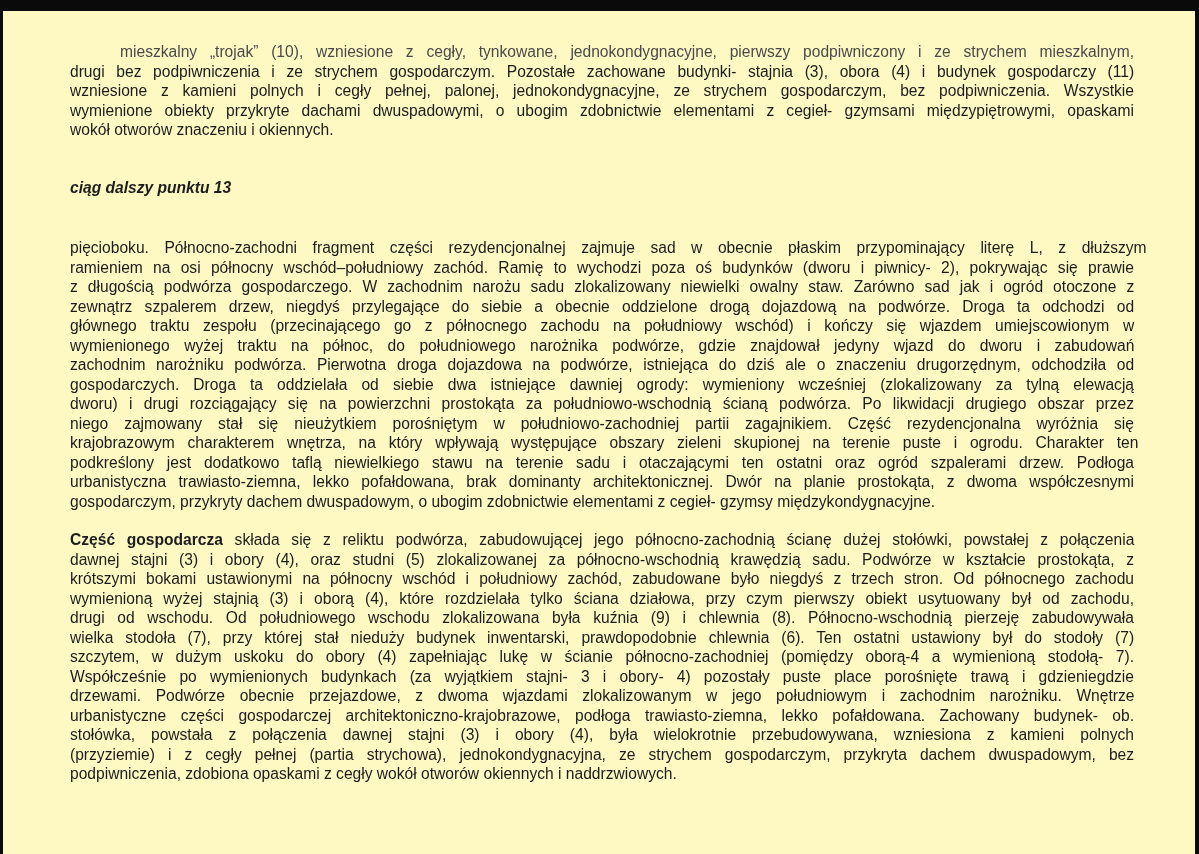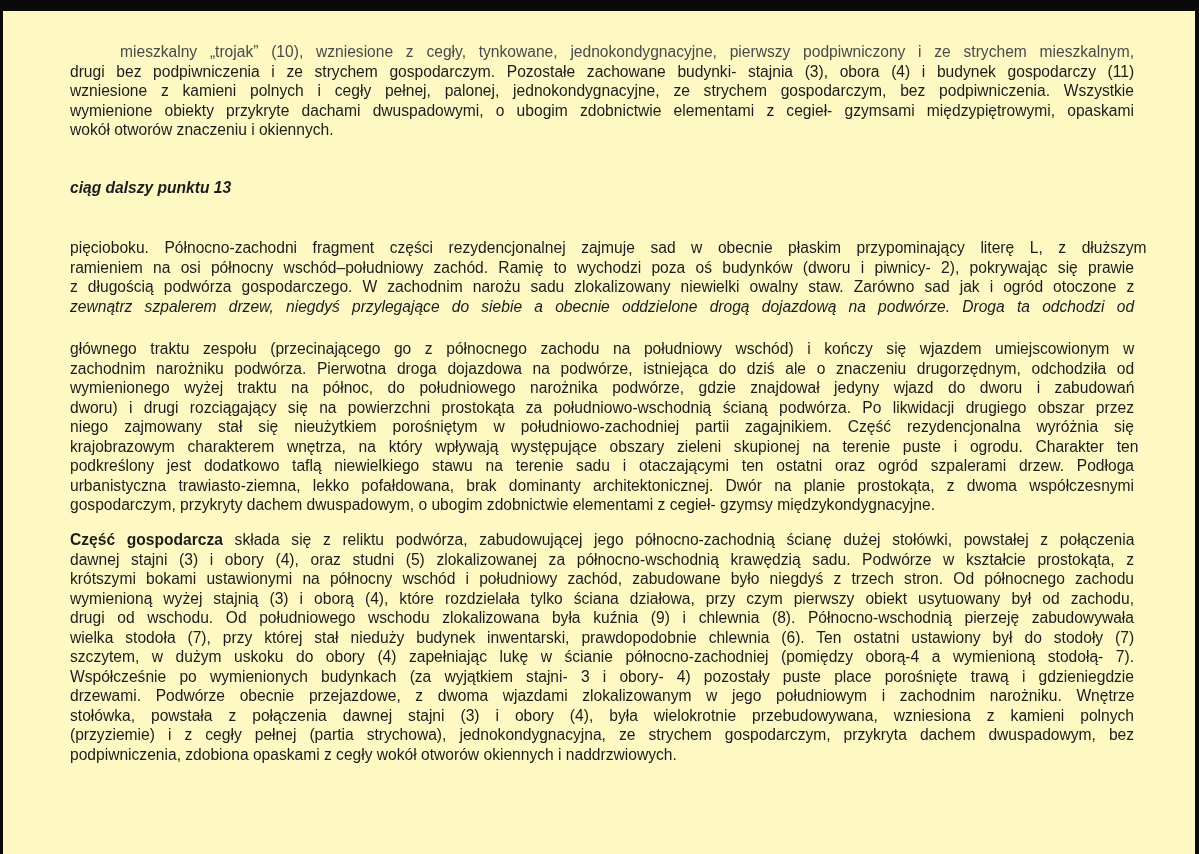--- a/index.html
+++ b/index.html
@@ -60,40 +60,42 @@
     <span class="line" style="word-spacing: 7.84615px; display: block;">wymienione obiekty przykryte dachami dwuspadowymi, o ubogim zdobnictwie elementami z cegieł- gzymsami międzypiętrowymi, opaskami</span>
     <span class="line last" style="display: block;">wokół otworów znaczeniu i okiennych.</span>
   </div>
 
   <div class="heading">ciąg dalszy punktu 13</div>
 
   <div class="text-block p2">
     <span class="line" style="word-spacing: 11.2143px; display: block;">pięcioboku. Północno-zachodni fragment części rezydencjonalnej zajmuje sad w obecnie płaskim przypominający literę L, z dłuższym</span>
     <span class="line" style="word-spacing: 5.94444px; display: block;">ramieniem na osi północny wschód–południowy zachód. Ramię to wychodzi poza oś budynków (dworu i piwnicy- 2), pokrywając się prawie</span>
     <span class="line" style="word-spacing: 5.72222px; display: block;">z długością podwórza gospodarczego. W zachodnim narożu sadu zlokalizowany niewielki owalny staw. Zarówno sad jak i ogród otoczone z</span>
-    <span class="line" style="word-spacing: 7.88235px; display: block; font-style: italic;">zewnątrz szpalerem drzew, niegdyś przylegające do siebie a obecnie oddzielone drogą dojazdową na podwórze. Droga ta odchodzi od</span>
-    <span class="line" style="word-spacing: 9.25px; display: block; margin-top: 23px;">głównego traktu zespołu (przecinającego go z północnego zachodu na południowy wschód) i kończy się wjazdem umiejscowionym w</span>
+    <span class="line" style="word-spacing: 7.88235px; display: block;">zewnątrz szpalerem drzew, niegdyś przylegające do siebie a obecnie oddzielone drogą dojazdową na podwórze. Droga ta odchodzi od</span>
+    <span class="line" style="word-spacing: 9.25px; display: block;">głównego traktu zespołu (przecinającego go z północnego zachodu na południowy wschód) i kończy się wjazdem umiejscowionym w</span>
+    <span class="line" style="word-spacing: 10.125px; display: block;">wymienionego wyżej traktu na północ, do południowego narożnika podwórze, gdzie znajdował jedyny wjazd do dworu i zabudowań</span>
     <span class="line" style="word-spacing: 6.3125px; display: block;">zachodnim narożniku podwórza. Pierwotna droga dojazdowa na podwórze, istniejąca do dziś ale o znaczeniu drugorzędnym, odchodziła od</span>
-    <span class="line" style="word-spacing: 10.125px; display: block;">wymienionego wyżej traktu na północ, do południowego narożnika podwórze, gdzie znajdował jedyny wjazd do dworu i zabudowań</span>
+    <span class="line" style="word-spacing: 9.8px; display: block;">gospodarczych. Droga ta oddzielała od siebie dwa istniejące dawniej ogrody: wymieniony wcześniej (zlokalizowany za tylną elewacją</span>
     <span class="line" style="word-spacing: 6.22222px; display: block;">dworu)  i  drugi rozciągający się na powierzchni prostokąta za południowo-wschodnią ścianą podwórza. Po likwidacji drugiego obszar przez</span>
     <span class="line" style="word-spacing: 11.6154px; display: block;">niego zajmowany stał się nieużytkiem porośniętym w południowo-zachodniej partii zagajnikiem. Część rezydencjonalna wyróżnia się</span>
     <span class="line" style="word-spacing: 8.375px; display: block;">krajobrazowym charakterem wnętrza, na który wpływają występujące obszary zieleni skupionej na terenie puste i ogrodu. Charakter ten</span>
     <span class="line" style="word-spacing: 8.41176px; display: block;">podkreślony jest dodatkowo taflą niewielkiego stawu na terenie sadu i otaczającymi ten ostatni oraz ogród szpalerami drzew. Podłoga</span>
     <span class="line" style="word-spacing: 7.84615px; display: block;">urbanistyczna trawiasto-ziemna, lekko pofałdowana, brak dominanty architektonicznej. Dwór na planie prostokąta, z dwoma współczesnymi</span>
     <span class="line last" style="display: block;">gospodarczym, przykryty dachem dwuspadowym, o ubogim zdobnictwie elementami z cegieł- gzymsy międzykondygnacyjne.</span>
   </div>
 
   <div class="text-block p3">
     <span class="line" style="word-spacing: 7.33333px; display: block;"><span class="bold-lead">Część gospodarcza</span><span> składa się z reliktu podwórza, zabudowującej jego północno-zachodnią ścianę dużej stołówki, powstałej z połączenia</span></span>
     <span class="line" style="word-spacing: 7.27778px; display: block;">dawnej stajni (3) i obory (4), oraz studni (5) zlokalizowanej za północno-wschodnią krawędzią sadu. Podwórze w kształcie prostokąta, z</span>
     <span class="line" style="word-spacing: 5.82353px; display: block;">krótszymi bokami ustawionymi na północny wschód i południowy zachód, zabudowane było niegdyś z trzech stron. Od północnego zachodu</span>
     <span class="line" style="word-spacing: 6.68421px; display: block;">wymienioną wyżej stajnią (3) i oborą (4), które rozdzielała tylko ściana działowa, przy czym pierwszy obiekt usytuowany był od zachodu,</span>
     <span class="line" style="word-spacing: 8.26667px; display: block;">drugi od wschodu. Od południowego wschodu zlokalizowana była kuźnia (9) i chlewnia (8). Północno-wschodnią pierzeję zabudowywała</span>
     <span class="line" style="word-spacing: 7.61111px; display: block;">wielka stodoła (7), przy której stał nieduży budynek inwentarski, prawdopodobnie chlewnia (6). Ten ostatni ustawiony był do stodoły (7)</span>
     <span class="line" style="word-spacing: 7.72222px; display: block;">szczytem, w dużym uskoku do obory (4) zapełniając lukę w ścianie północno-zachodniej (pomiędzy oborą-4 a  wymienioną stodołą- 7).</span>
     <span class="line" style="word-spacing: 8.82353px; display: block;">Współcześnie po wymienionych budynkach (za wyjątkiem stajni- 3 i obory- 4) pozostały puste place porośnięte trawą i gdzieniegdzie</span>
     <span class="line" style="word-spacing: 10.2857px; display: block;">drzewami. Podwórze obecnie przejazdowe, z dwoma wjazdami zlokalizowanym w jego południowym i zachodnim narożniku. Wnętrze</span>
+    <span class="line" style="word-spacing: 10.1px; display: block;">urbanistyczne części gospodarczej architektoniczno-krajobrazowe, podłoga trawiasto-ziemna, lekko pofałdowana. Zachowany budynek- ob.</span>
     <span class="line" style="word-spacing: 11.625px; display: block;">stołówka, powstała z połączenia dawnej stajni (3) i obory (4), była wielokrotnie przebudowywana, wzniesiona z kamieni polnych</span>
     <span class="line" style="word-spacing: 8.71429px; display: block;">(przyziemie) i z cegły pełnej (partia strychowa), jednokondygnacyjna, ze strychem gospodarczym, przykryta dachem dwuspadowym, bez</span>
     <span class="line last" style="display: block;">podpiwniczenia, zdobiona opaskami z cegły wokół otworów okiennych i naddrzwiowych.</span>
   </div>
 
 </div>
 
 </body></html>

